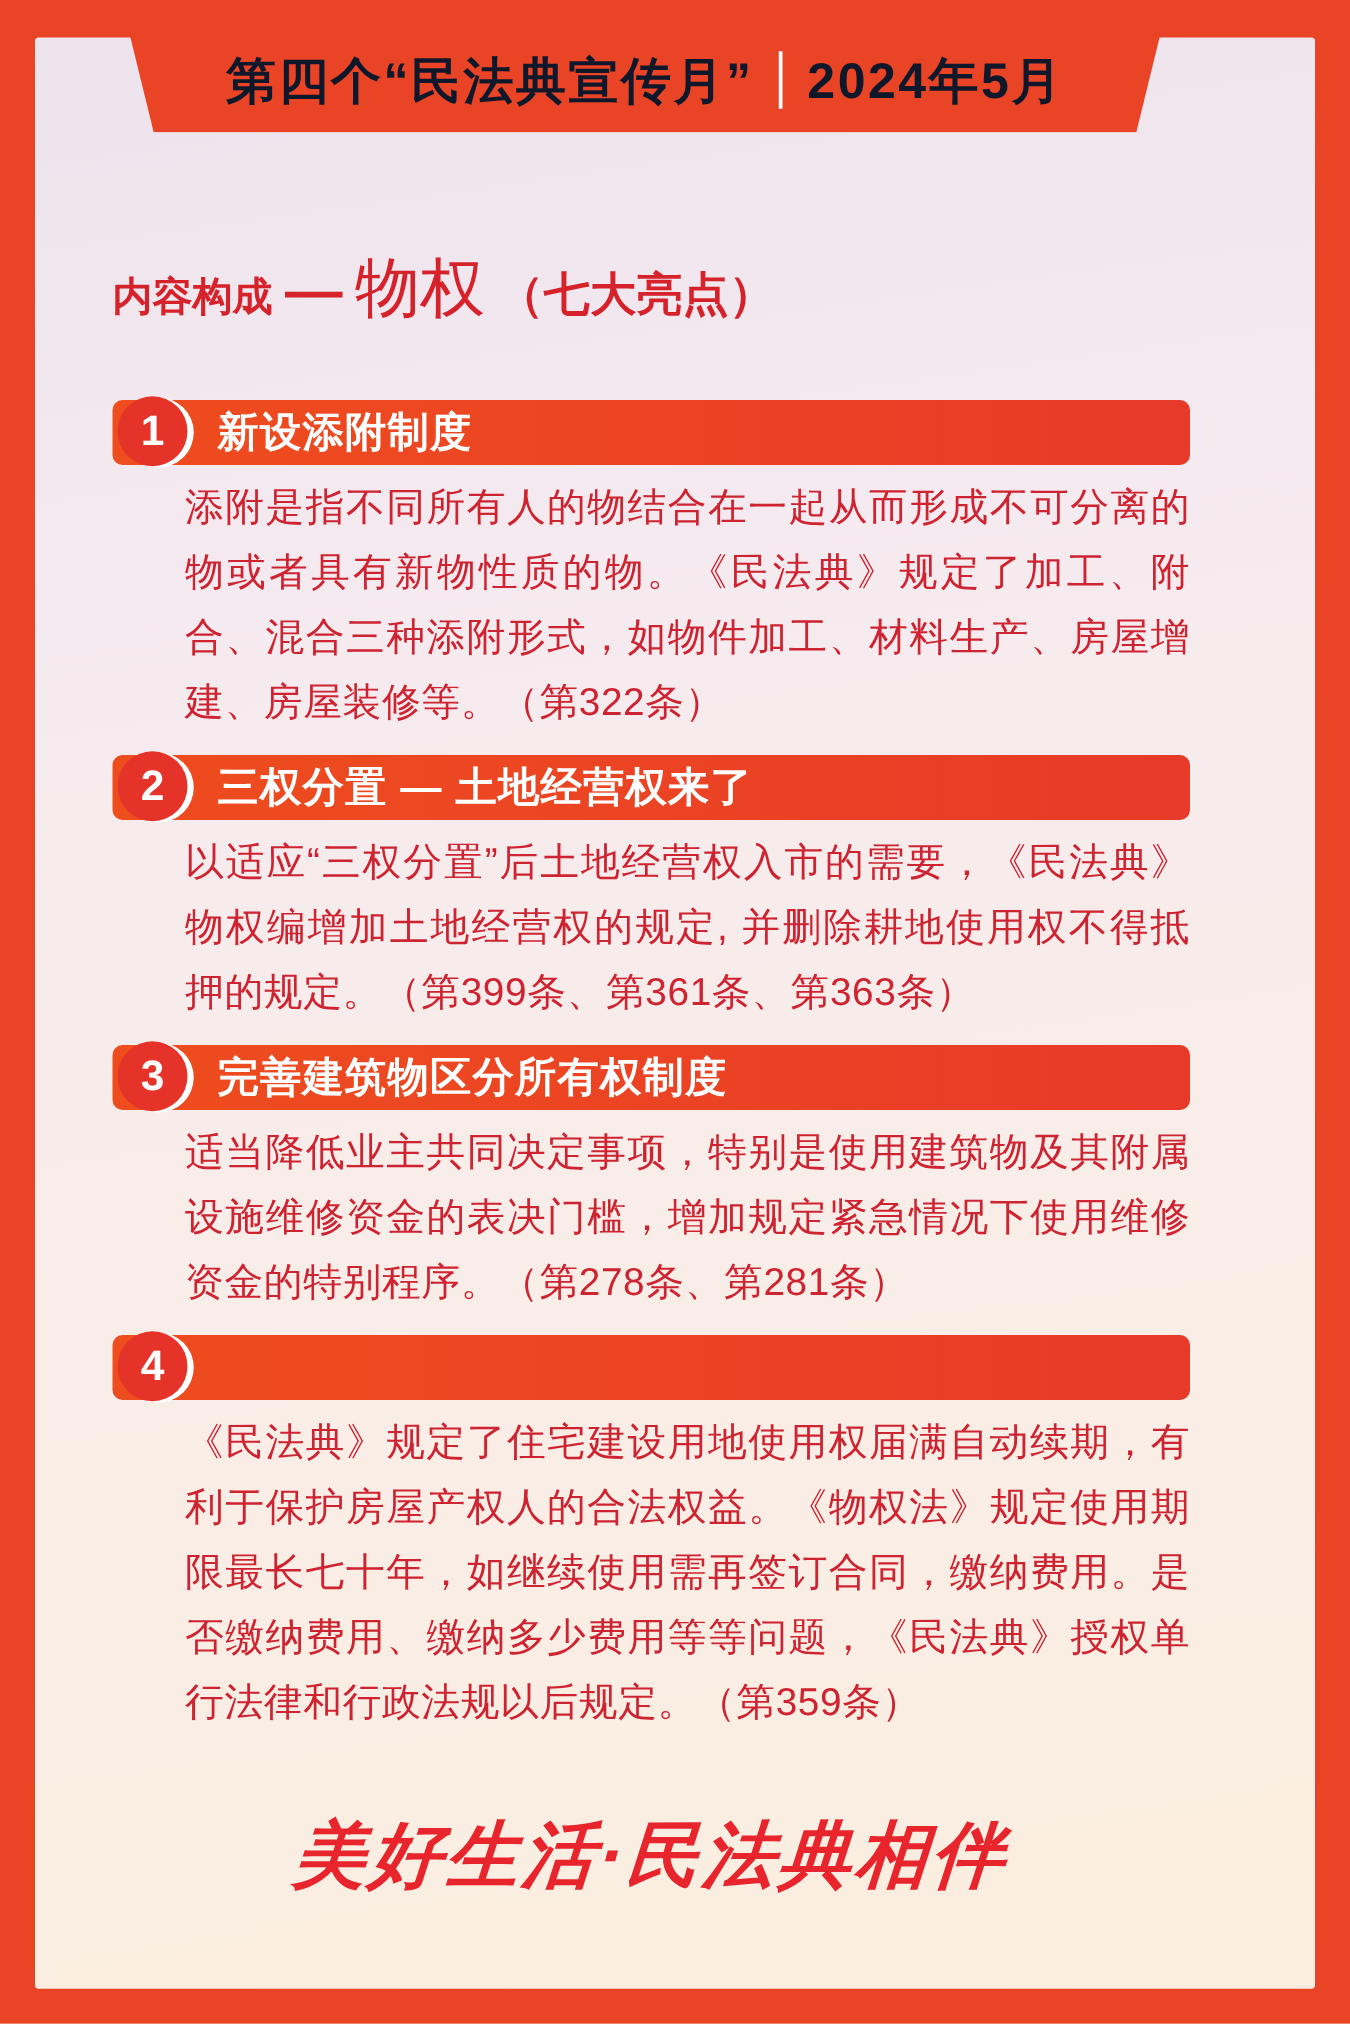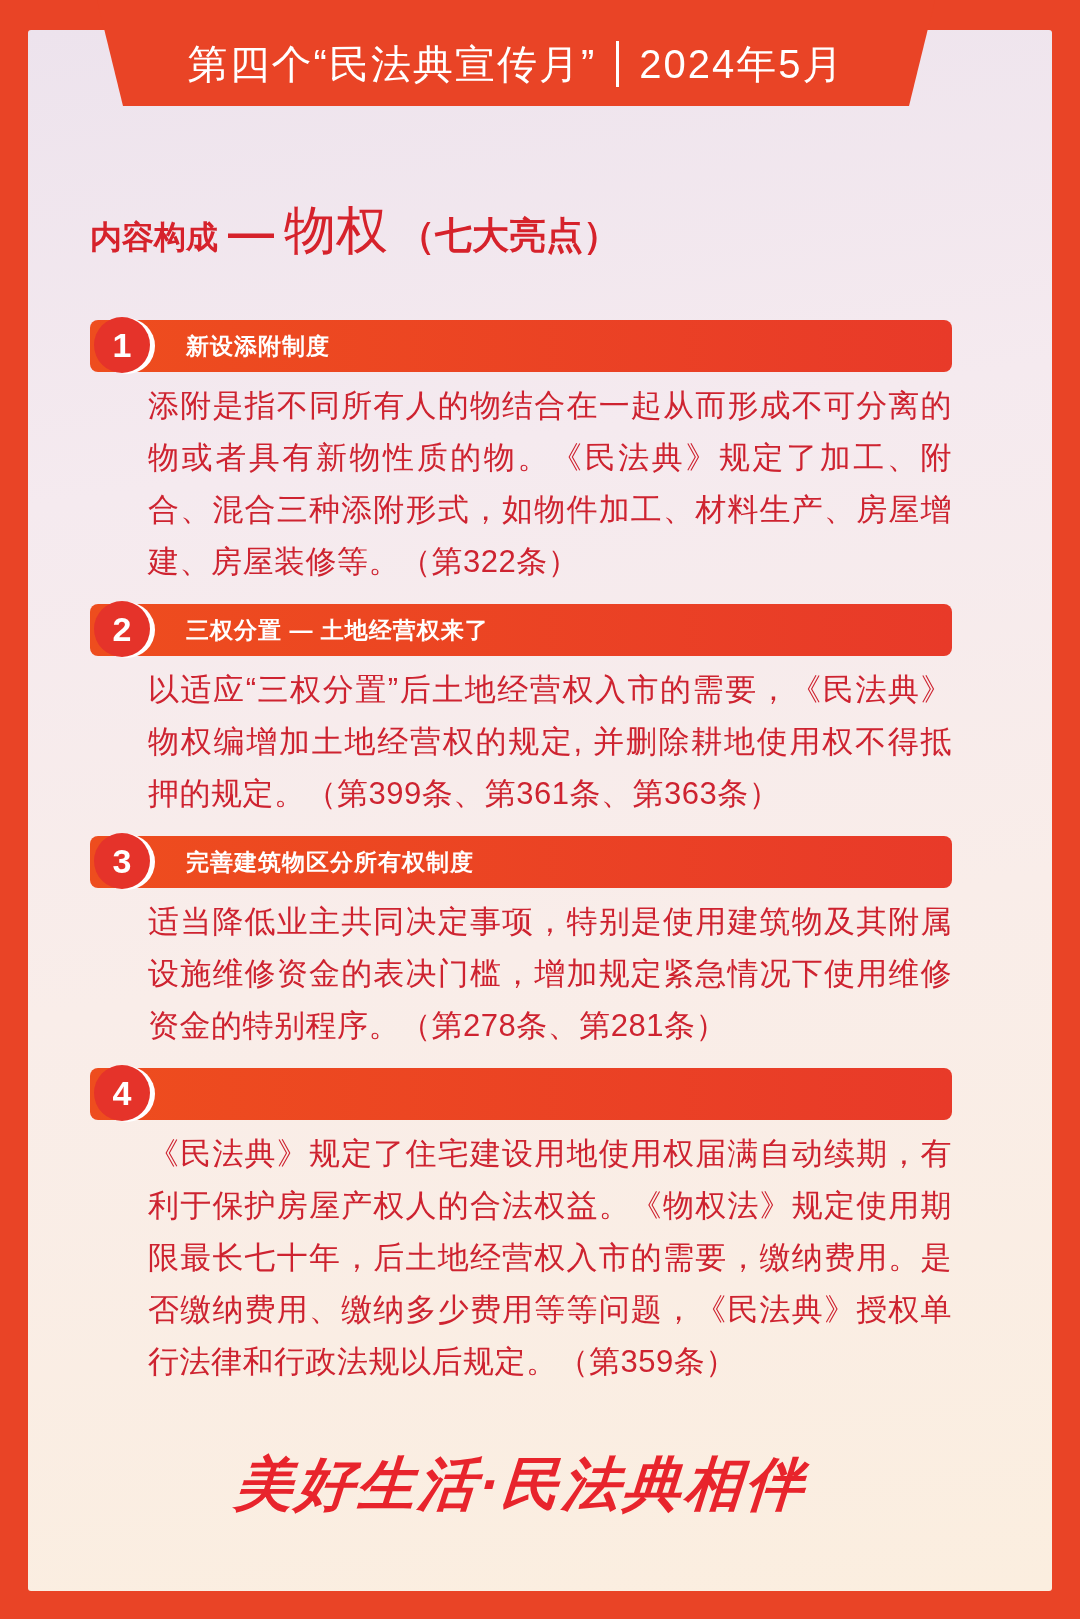--- a/index.html
+++ b/index.html
@@ -28,22 +28,22 @@
     top:0; left:97px;
     width:838px; height:106px;
     background:#E94426;
     clip-path:polygon(0 0, 100% 0, calc(100% - 26px) 100%, 26px 100%);
     display:flex; align-items:center; justify-content:center;
     gap:20px;
     padding-top:22px;
     z-index:5;
   }
   .banner-text{
-    color:#ffffff;
-    font-size:40px; font-weight:400; letter-spacing:2px;
+    color:#0f172a;
+    font-size:40px; font-weight:700; letter-spacing:2px;
     white-space:nowrap;
   }
   .v-divider{ width:3px; height:46px; background:#ffffff; }
 
   
   .page-title{ padding-top:166px; white-space:nowrap; color:#D6222B; }
   .t-prefix{ font-size:32px; font-weight:700; }
   .t-dash{ font-size:46px; font-weight:900; margin:0 10px; }
   .t-keyword{ font-size:52px; font-weight:400; }
   .t-suffix{ font-size:37px; font-weight:700; margin-left:10px; }
@@ -68,23 +68,23 @@
     border-radius:50%;
     background:#E5332A;
     color:#ffffff;
     font-size:34px; font-weight:700;
     display:flex; align-items:center; justify-content:center;
     box-shadow:5px 1px 0 0 #ffffff;
     z-index:2;
   }
   .bar-title{
     color:#ffffff;
-    font-size:23px; font-weight:700;
+    font-size:33px; font-weight:700;
     letter-spacing:1px;
-    margin-left:36px;
+    margin-left:24px;
     white-space:nowrap;
   }
 
   .body-text{
     padding:8px 0 0 58px;
     color:#CE2330;
     font-size:31px;
     line-height:52px;
     text-align:justify;
     letter-spacing:0.5px;
@@ -144,21 +144,21 @@
         <span class="num">3</span>
         <h2 class="bar-title">完善建筑物区分所有权制度</h2>
       </div>
       <p class="body-text">适当降低业主共同决定事项，特别是使用建筑物及其附属设施维修资金的表决门槛，增加规定紧急情况下使用维修资金的特别程序。（第278条、第281条）</p>
     </section>
 
     <section class="card">
       <div class="bar">
         <span class="num">4</span>
       </div>
-      <p class="body-text">《民法典》规定了住宅建设用地使用权届满自动续期，有利于保护房屋产权人的合法权益。《物权法》规定使用期限最长七十年，后土地经营权入市的需要，缴纳费用。是否缴纳费用、缴纳多少费用等等问题，《民法典》授权单行法律和行政法规以后规定。（第359条）</p>
+      <p class="body-text">《民法典》规定了住宅建设用地使用权届满自动续期，有利于保护房屋产权人的合法权益。《物权法》规定使用期限最长七十年，如继续使用需再签订合同，缴纳费用。是否缴纳费用、缴纳多少费用等等问题，《民法典》授权单行法律和行政法规以后规定。（第359条）</p>
     </section>
 
     <div class="footer">
       <span class="slogan">美好生活·民法典相伴</span>
     </div>
 
   </div>
 </div>
 
 </body></html>

